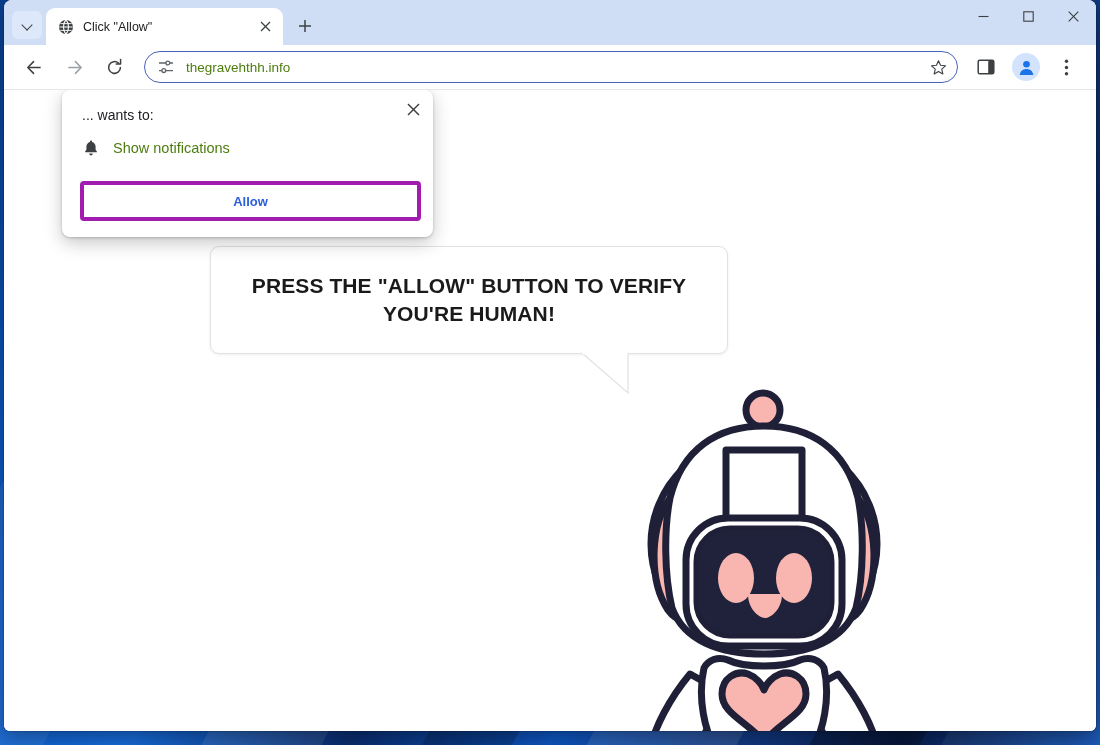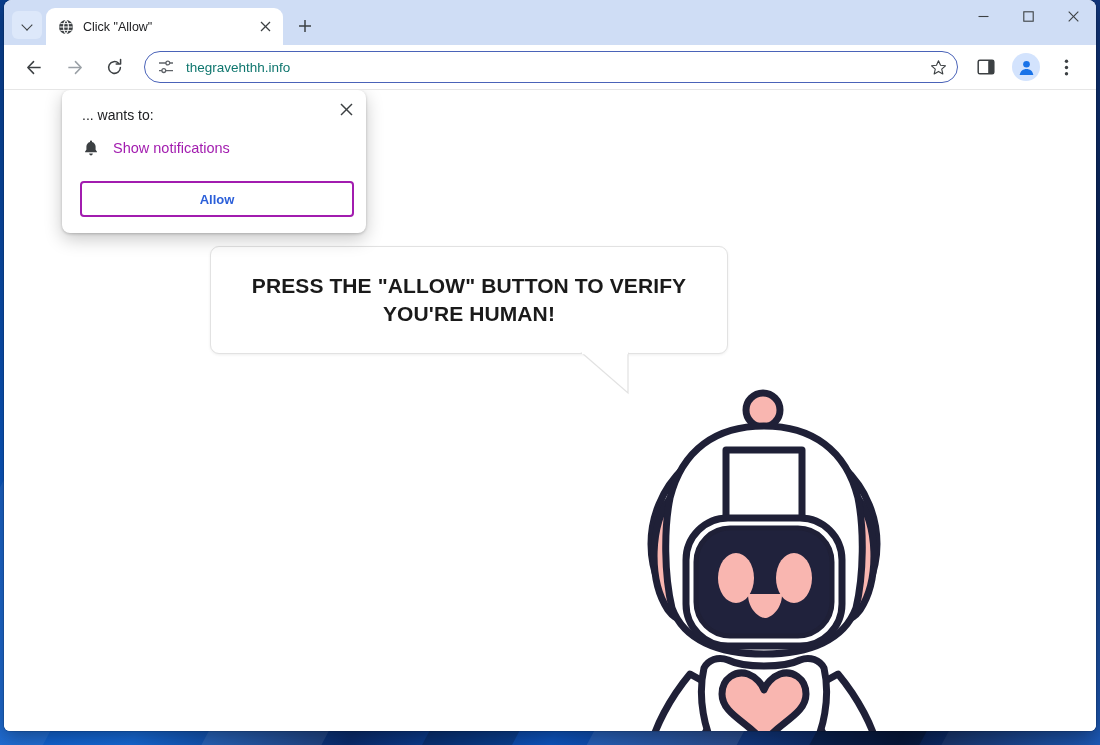--- a/index.html
+++ b/index.html
@@ -147,21 +147,21 @@
     align-items: center;
     padding: 0 6px 0 12px;
     box-sizing: border-box;
     cursor: text;
     max-width: 840px;
   }
   #site-settings-icon { flex: 0 0 18px; width:18px; height:18px; margin-right: 11px; }
   #url-text {
     flex: 1 1 auto;
     font-size: 13.5px;
-    color: #0f766e;
+    color: #4d7c0f;
     white-space: nowrap;
     overflow: hidden;
   }
   #bookmark-btn {
     width: 26px; height: 26px; flex: 0 0 26px;
     display:flex; align-items:center; justify-content:center;
     border-radius: 50%; cursor: pointer;
   }
 
   #avatar-btn {
@@ -179,21 +179,21 @@
     flex: 1 1 auto;
     background: #ffffff;
     overflow: hidden;
   }
 
   
   #permission-bubble {
     position: absolute;
     left: 58px;
     top: 0px;
-    width: 304px;
+    width: 371px;
     background: #ffffff;
     border-radius: 8px;
     box-shadow: 0 1px 3px rgba(0,0,0,0.20), 0 6px 18px rgba(0,0,0,0.22);
     padding: 16px 12px 16px 18px;
     box-sizing: border-box;
     z-index: 50;
   }
   #permission-close {
     position: absolute;
     right: 9px; top: 8px;
@@ -206,29 +206,29 @@
     font-size: 14px;
     color: #202124;
     margin: 1px 0 16px 2px;
   }
   #permission-row {
     display: flex;
     align-items: center;
     margin: 0 0 24px 2px;
   }
   #bell-icon { flex: 0 0 18px; width: 18px; height: 18px; margin-right: 13px; }
-  #permission-item-label { font-size: 14.5px; color: #a21caf; }
+  #permission-item-label { font-size: 14.5px; color: #4d7c0f; }
   #permission-actions {
     display: flex;
     gap: 13px;
   }
   .perm-btn {
     flex: 1 1 0;
     height: 32px;
-    border: 2px solid #a21caf;
+    border: 4px solid #a21caf;
     border-radius: 4px;
     background: #ffffff;
     color: #2b5fd9;
     font-size: 13px;
     font-weight: bold;
     font-family: "Liberation Sans", sans-serif;
     display: flex; align-items: center; justify-content: center;
     cursor: pointer;
   }
 

